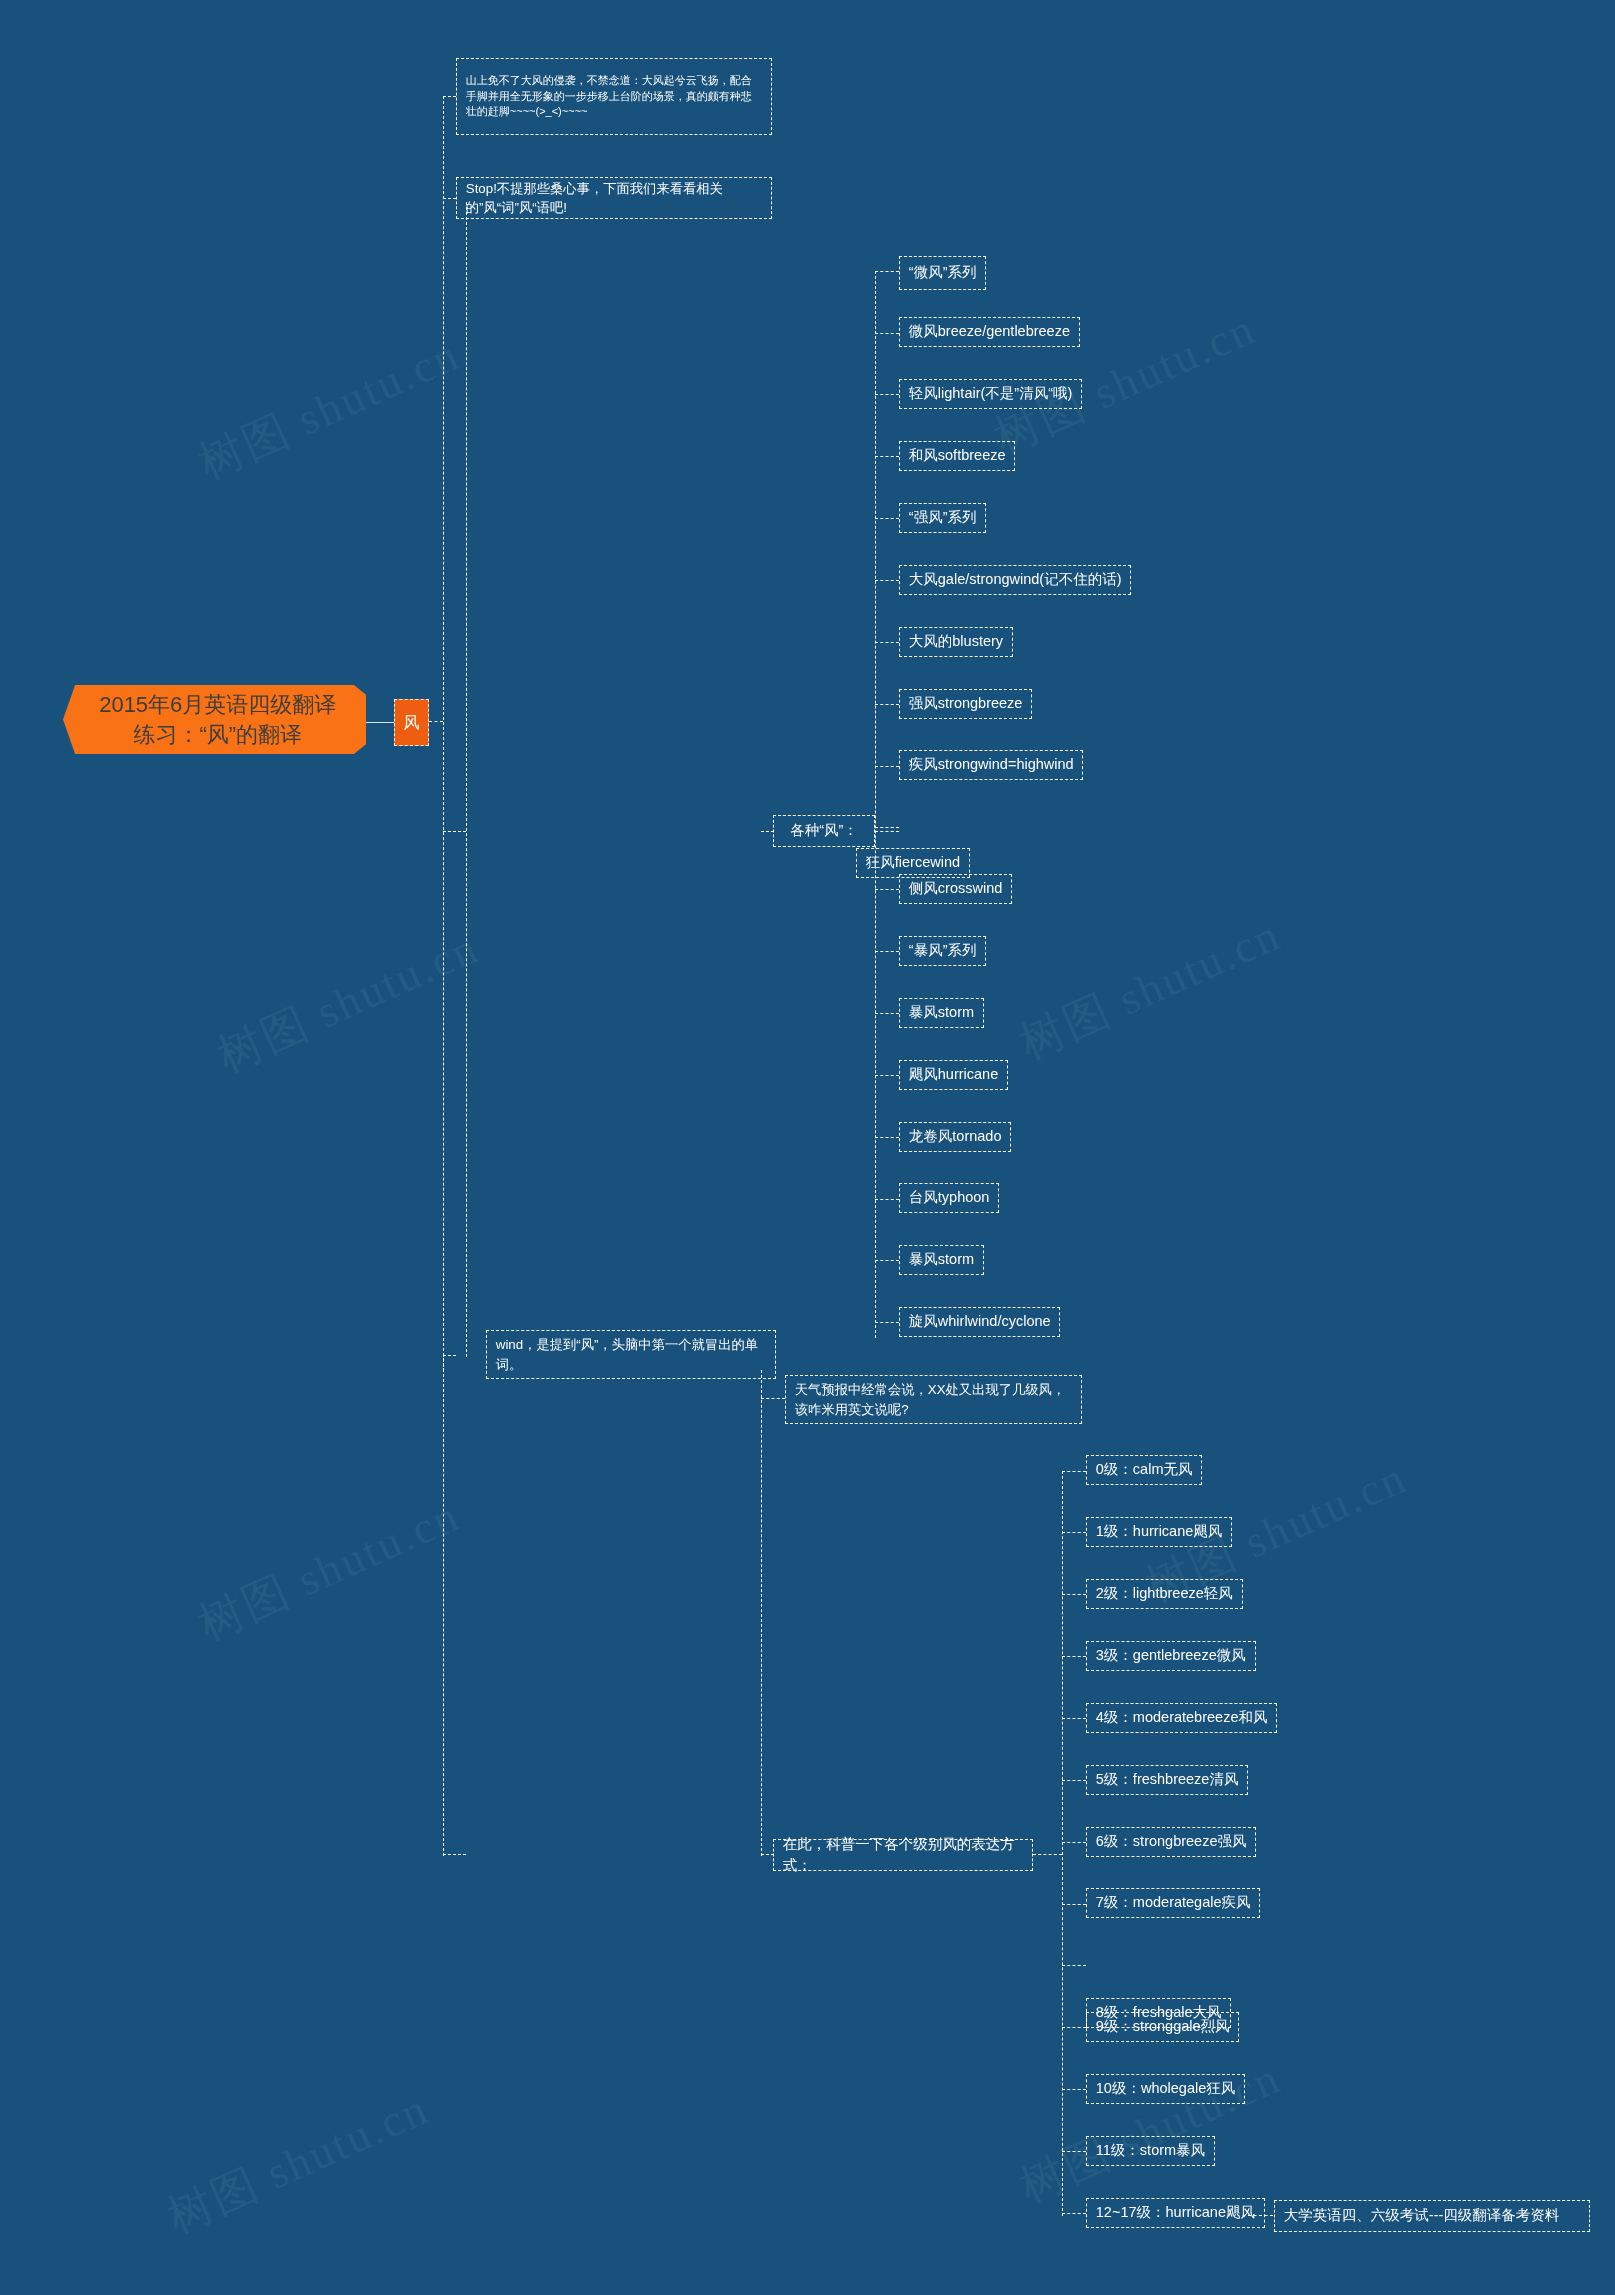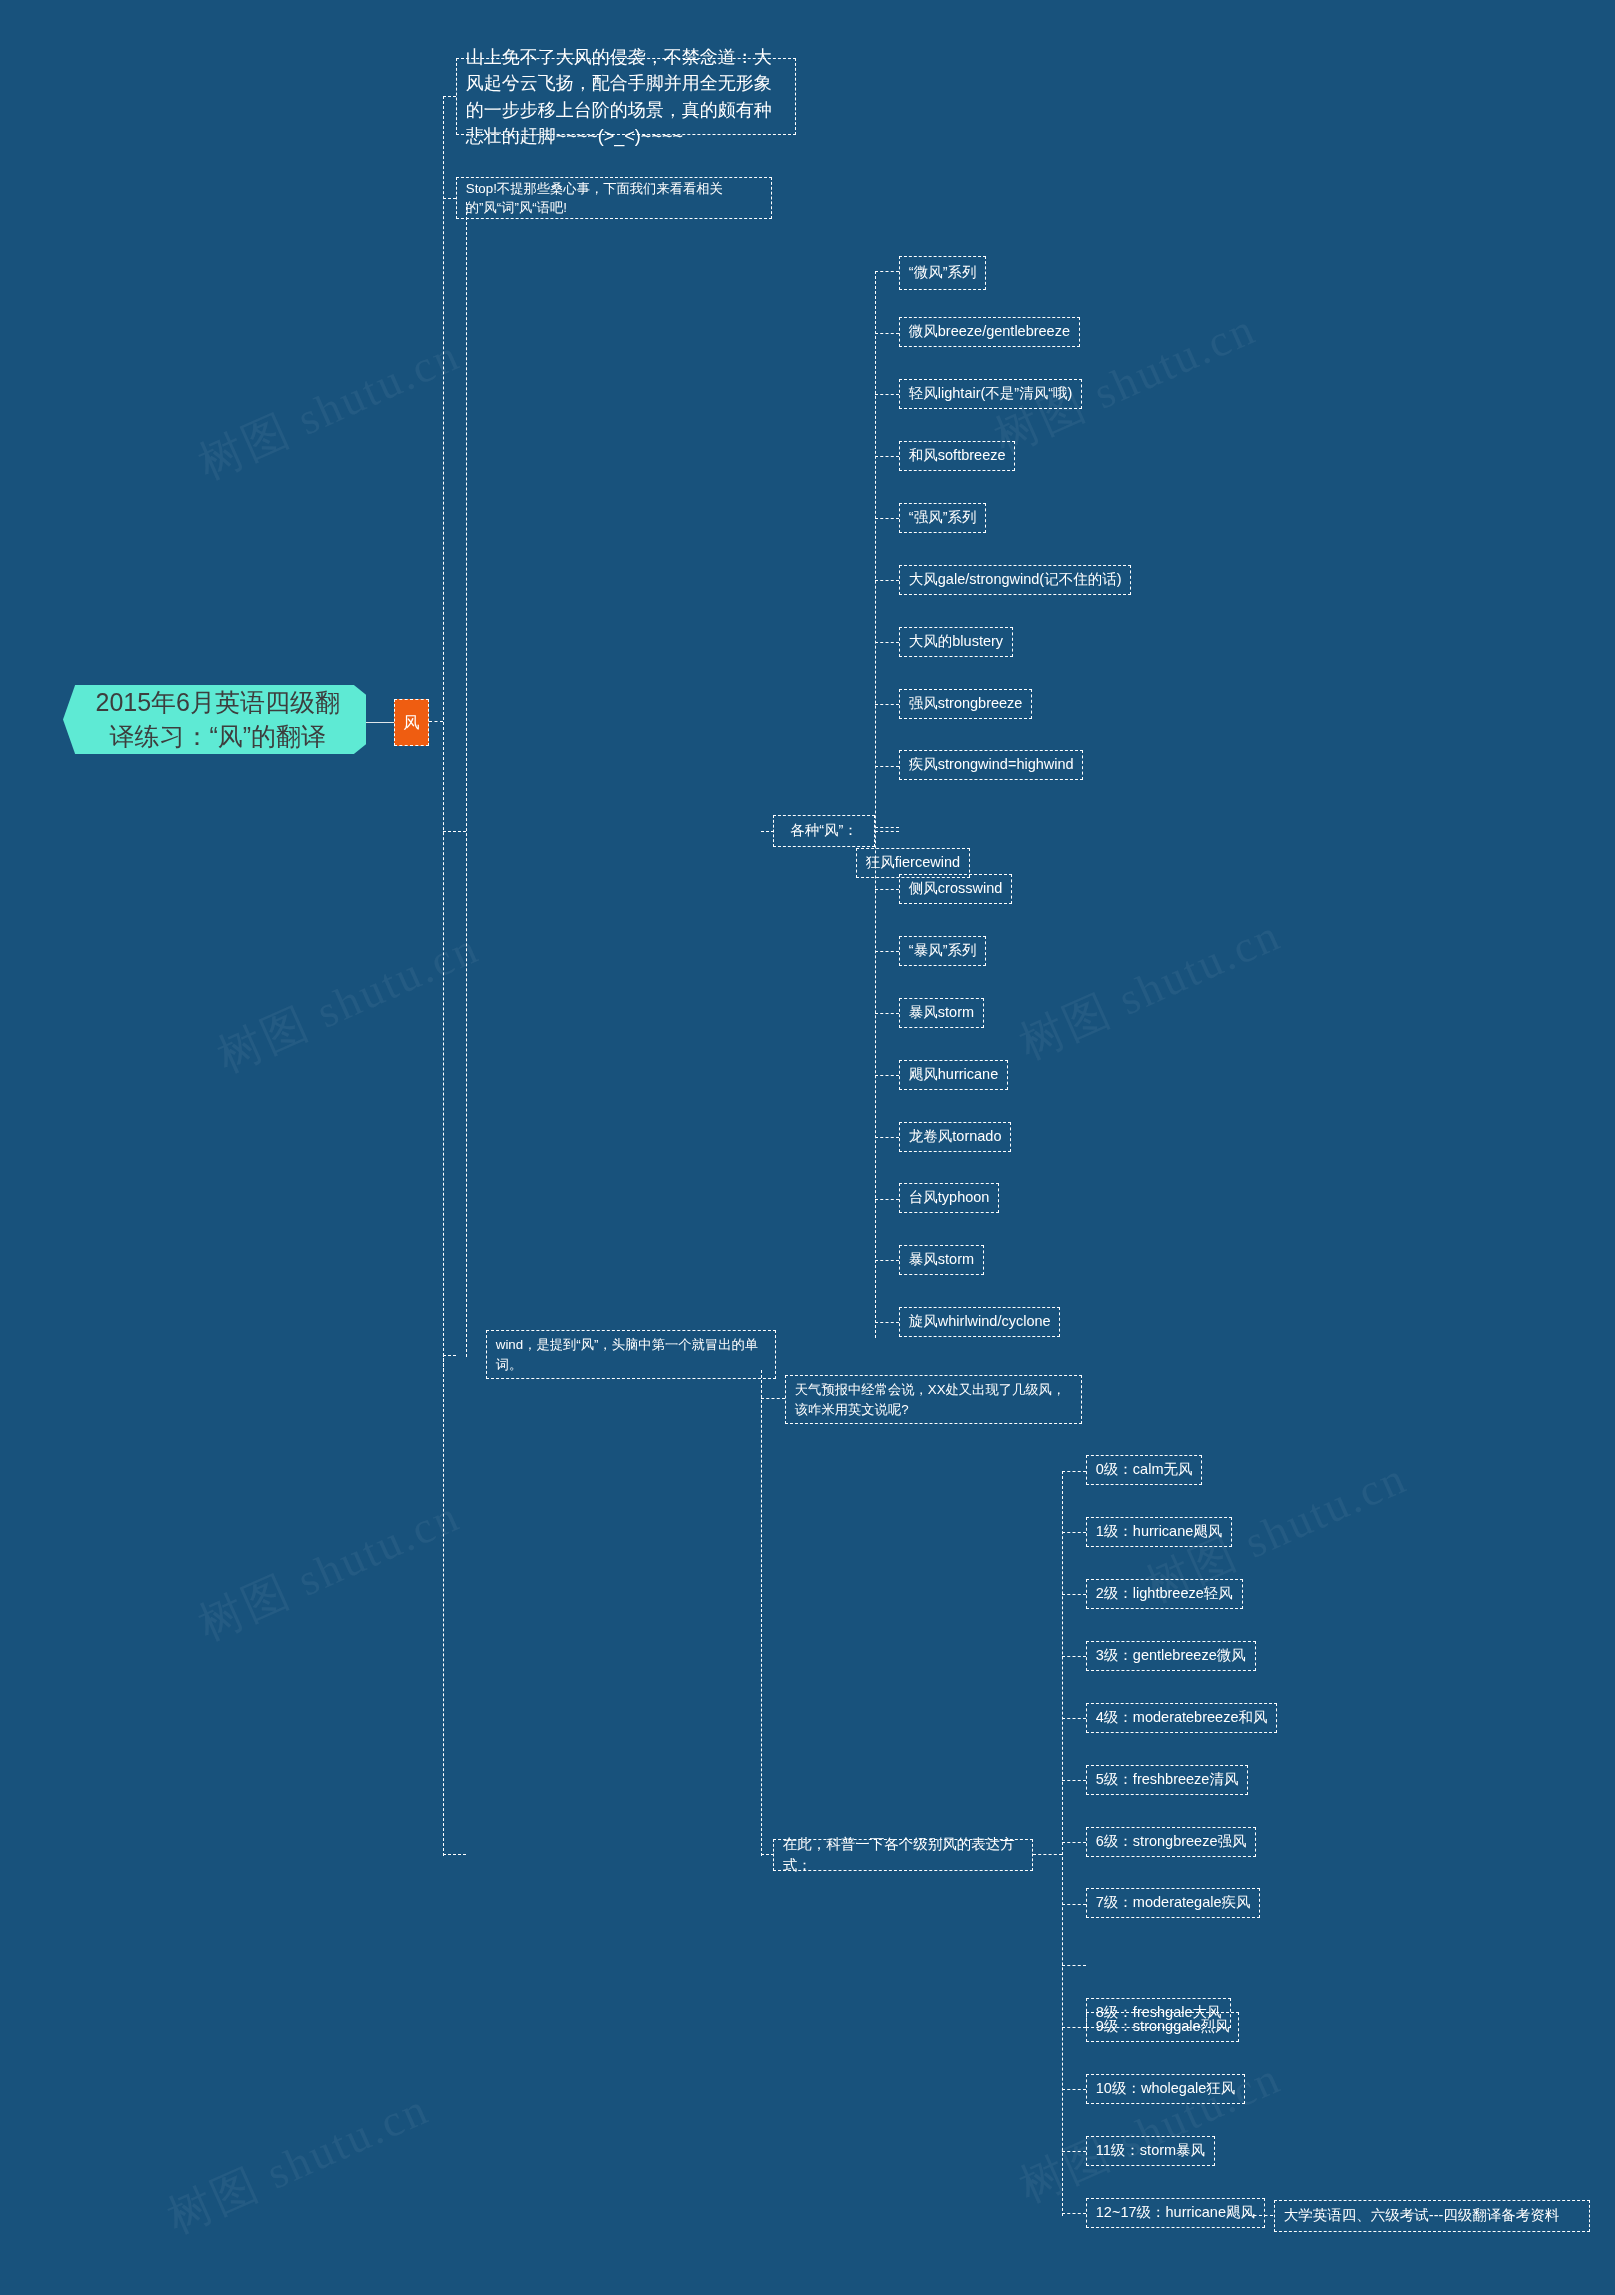--- a/index.html
+++ b/index.html
@@ -36,23 +36,23 @@
     padding:0 8.8px;
     line-height:1.45;
     font-size:14.5px;
     white-space:pre-wrap;
   }
   .node.multiline{align-items:center;padding:6.3px 8.8px;}
 
   
   .root{
     position:absolute;
-    background:#5eead4;
+    background:#f97316;
     color:#3d3d3d;
-    font-size:25px;
+    font-size:22px;
     line-height:1.35;
     text-align:center;
     display:flex;
     align-items:center;
     justify-content:center;
     padding:8.8px 21.5px 8.8px 28px;
     box-sizing:border-box;
     clip-path:polygon(0% 50%, 4% 0%, 96% 0%, 100% 14%, 100% 86%, 96% 100%, 4% 100%);
   }
 
@@ -90,21 +90,21 @@
 
   <div class="solidline" style="left:366px;top:722px;width:28px;"></div>
 
   <div class="topic-orange" style="left:394px;top:699px;width:35px;height:47px;">风</div>
 
   <div class="hline" style="left:429px;top:721px;width:14px;"></div>
 
   <div class="vline" style="left:443px;top:96px;height:1275px;"></div>
 
   <div class="hline" style="left:443px;top:96px;width:12.6px;"></div>
-  <div class="node multiline" style="left:456px;top:58px;width:340px;height:77px;font-size:18px;">山上免不了大风的侵袭，不禁念道：大风起兮云飞扬，配合手脚并用全无形象的一步步移上台阶的场景，真的颇有种悲壮的赶脚~~~~(&gt;_&lt;)~~~~</div>
+  <div class="node multiline" style="left:456px;top:58px;width:316px;height:77px;font-size:11px;">山上免不了大风的侵袭，不禁念道：大风起兮云飞扬，配合手脚并用全无形象的一步步移上台阶的场景，真的颇有种悲壮的赶脚~~~~(&gt;_&lt;)~~~~</div>
 
   <div class="hline" style="left:443px;top:198px;width:12.6px;"></div>
   <div class="node multiline" style="left:456px;top:177px;width:316px;height:42px;font-size:13.3px;">Stop!不提那些桑心事，下面我们来看看相关的”风“词”风“语吧!</div>
 
   <div class="hline" style="left:443px;top:1355px;width:12.6px;"></div>
   <div class="node multiline" style="left:456px;top:1330px;width:290px;height:49px;font-size:13.3px;margin-left:30px;">wind，是提到“风”，头脑中第一个就冒出的单词。</div>
 
   <div class="hline" style="left:443px;top:831px;width:23px;"></div>
   <div class="vline" style="left:761px;top:831px;height:1.3px;"></div>
   <div class="hline" style="left:761px;top:831px;width:12.6px;"></div>

